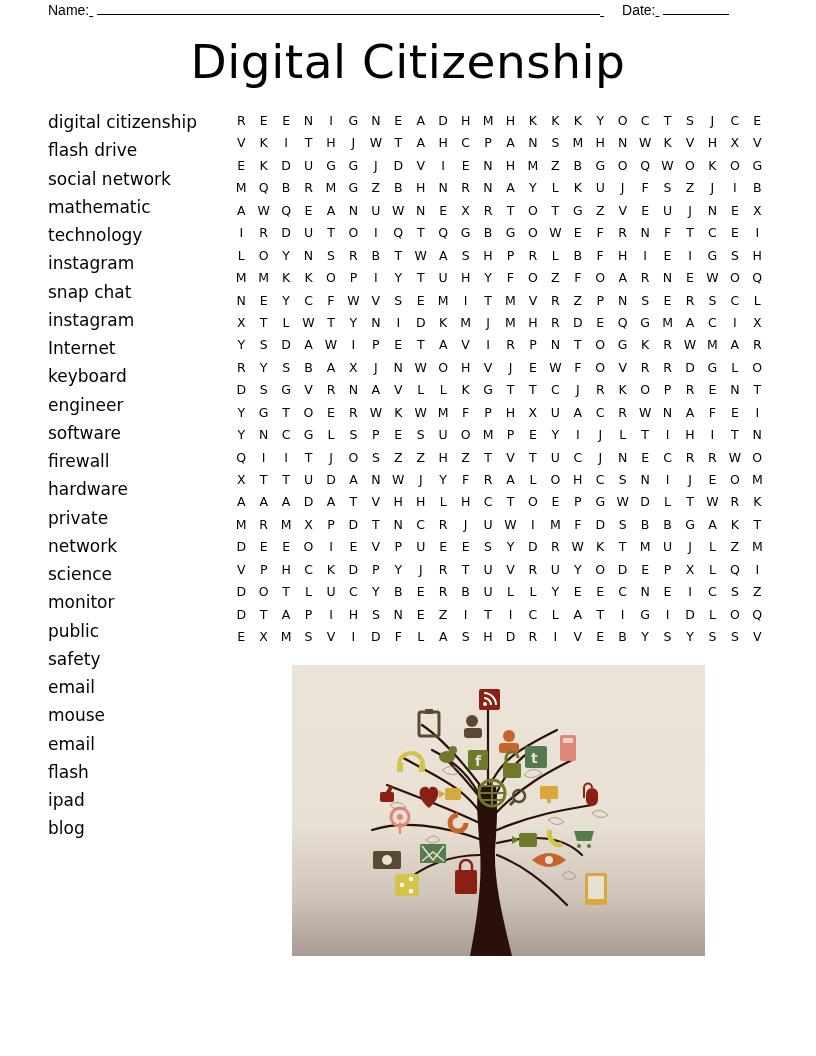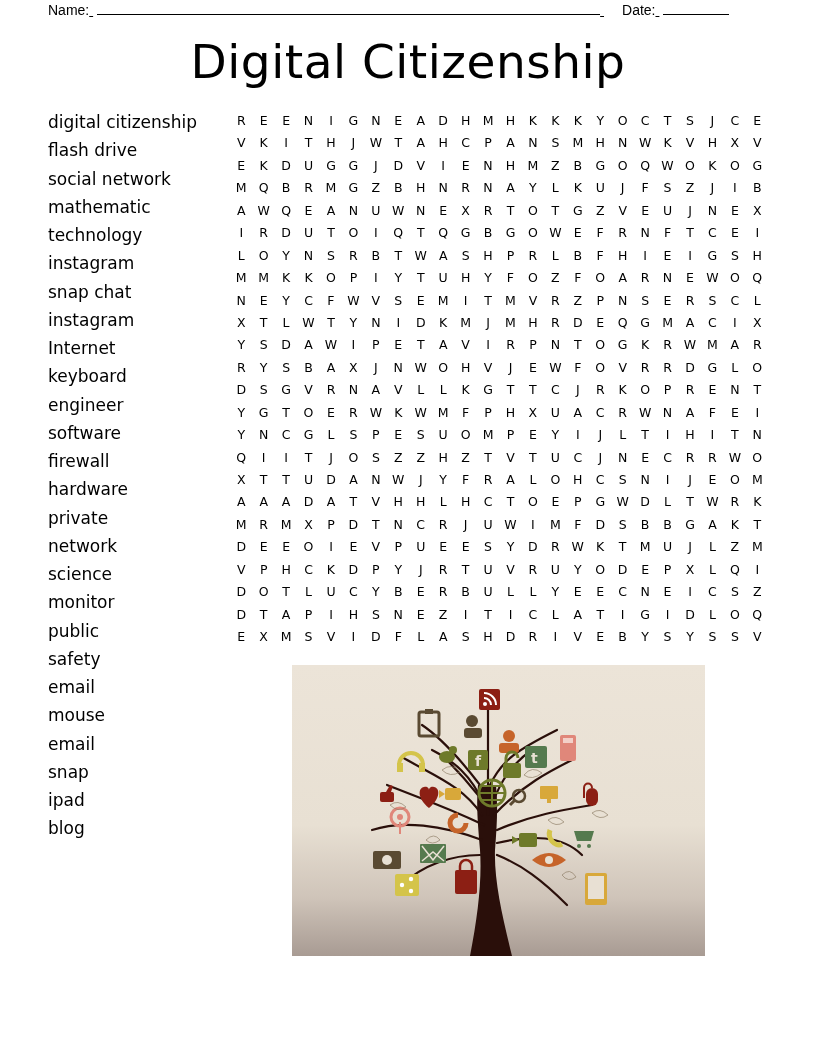--- a/index.html
+++ b/index.html
@@ -67,21 +67,21 @@
     <li>hardware</li>
     <li>private</li>
     <li>network</li>
     <li>science</li>
     <li>monitor</li>
     <li>public</li>
     <li>safety</li>
     <li>email</li>
     <li>mouse</li>
     <li>email</li>
-    <li>snap</li>
+    <li>flash</li>
     <li>ipad</li>
     <li>blog</li>
   </ul>
 
 <div class="grid" id="grid">
     <div class="cell">R</div>
     <div class="cell">E</div>
     <div class="cell">E</div>
     <div class="cell">N</div>
     <div class="cell">I</div>

